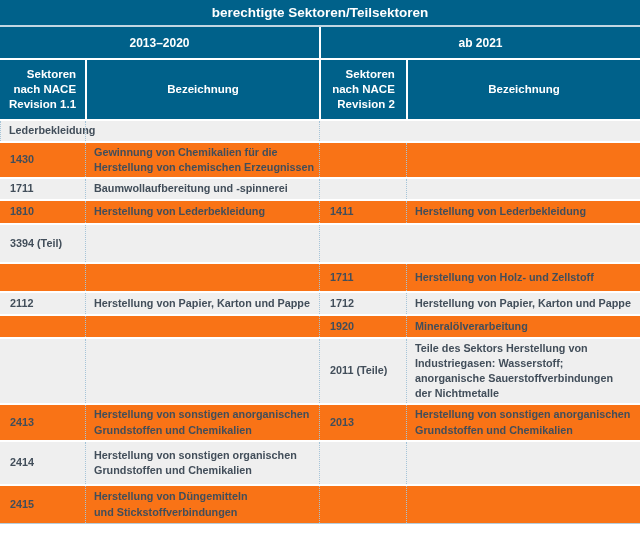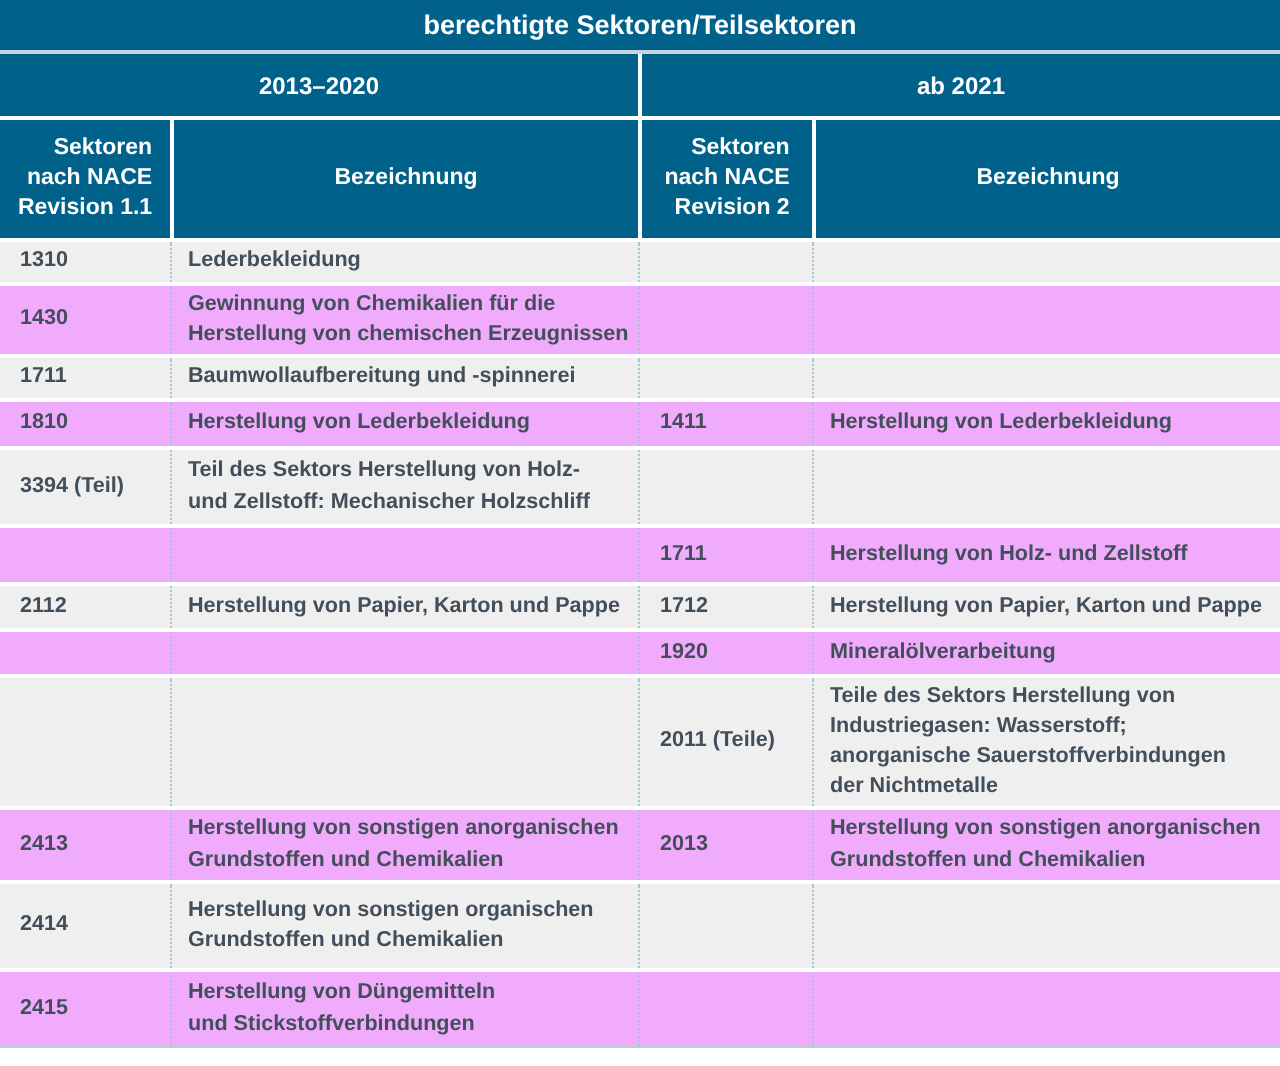--- a/index.html
+++ b/index.html
@@ -34,21 +34,21 @@
     display:flex;align-items:center;justify-content:center;text-align:right;
     white-space:pre-line;
     border-bottom:2px solid #ffffff;box-sizing:border-box;
   }
   .hcell.bl{border-left:2px solid #ffffff;}
 
   
   .trow{display:grid;grid-template-columns:85px 234px 87px 234px;
     border-bottom:2px solid #ffffff;box-sizing:border-box;}
   .trow.g{background:#efefef;}
-  .trow.w{background:#f0abfc;}
+  .trow.w{background:#f97316;}
   .trow:last-child{border-bottom:1px solid #b7cdda;}
   .cell{
     display:flex;align-items:center;
     color:#424e5a;font-size:10.8px;font-weight:bold;line-height:1.4;
     white-space:pre-line;box-sizing:border-box;
   }
   .cell.code{padding-left:10px;}
   .cell.desc{padding-left:8px;padding-right:4px;}
   .cell.bl{border-left:1px dotted #a5c4d8;}
   
@@ -77,21 +77,20 @@
       <div class="hcell bl">Bezeichnung</div>
       <div class="hcell bl">Sektoren
 nach NACE
 Revision 2</div>
       <div class="hcell bl">Bezeichnung</div>
     </div>
 
     <div class="body">
 
       <div class="trow g h22">
-        <div class="cell code">1310</div>
         <div class="cell desc bl">Lederbekleidung</div>
         <div class="cell code bl"></div>
         <div class="cell desc bl"></div>
       </div>
 
       <div class="trow w h36">
         <div class="cell code">1430</div>
         <div class="cell desc bl">Gewinnung von Chemikalien für die
 Herstellung von chemischen Erzeugnissen</div>
         <div class="cell code bl"></div>
@@ -107,22 +106,20 @@
 
       <div class="trow w h24">
         <div class="cell code">1810</div>
         <div class="cell desc bl">Herstellung von Lederbekleidung</div>
         <div class="cell code bl">1411</div>
         <div class="cell desc bl">Herstellung von Lederbekleidung</div>
       </div>
 
       <div class="trow g h39">
         <div class="cell code">3394 (Teil)</div>
-        <div class="cell desc bl">Teil des Sektors Herstellung von Holz-
-und Zellstoff: Mechanischer Holzschliff</div>
         <div class="cell code bl"></div>
         <div class="cell desc bl"></div>
       </div>
 
       <div class="trow w h29">
         <div class="cell code"></div>
         <div class="cell desc bl"></div>
         <div class="cell code bl">1711</div>
         <div class="cell desc bl">Herstellung von Holz- und Zellstoff</div>
       </div>

